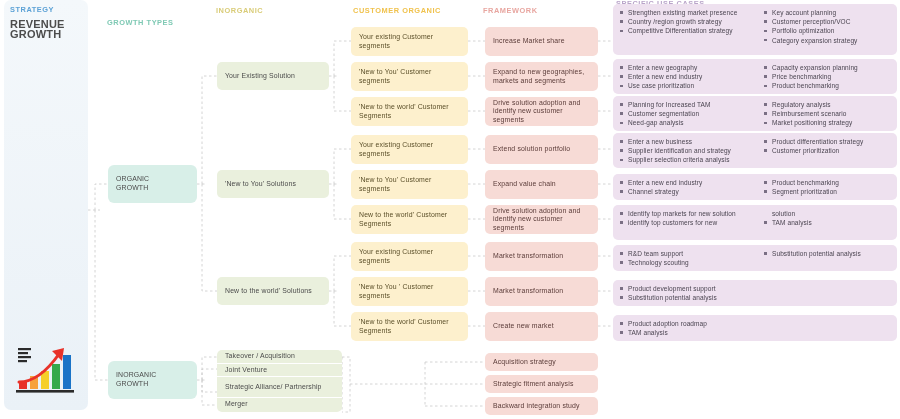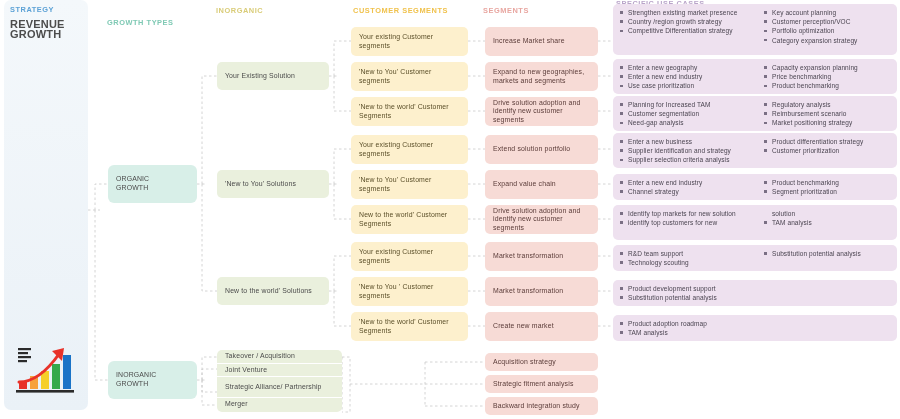--- a/index.html
+++ b/index.html
@@ -143,22 +143,22 @@
       <path d="M425 384 L485 384"></path>
       <path d="M425 406 L485 406"></path>
     </g>
   </svg>
 
   <div class="strategy-panel"></div>
 
   <div class="col-head h-strategy">STRATEGY</div>
   <div class="col-head h-growth">GROWTH TYPES</div>
   <div class="col-head h-solutions">INORGANIC</div>
-  <div class="col-head h-segments">CUSTOMER SEGMENTS</div>
-  <div class="col-head h-framework">SEGMENTS</div>
+  <div class="col-head h-segments">CUSTOMER ORGANIC</div>
+  <div class="col-head h-framework">FRAMEWORK</div>
   <div class="col-head h-usecase">SPECIFIC USE CASES</div>
 
   <div class="revenue-growth">
     <div>REVENUE</div>
     <div>GROWTH</div>
   </div>
 
   <svg class="growth-icon" viewBox="0 0 68 62">
     <rect x="6" y="10" width="13" height="2.2" fill="#2b2b2b"></rect>
     <rect x="6" y="14" width="10" height="2.2" fill="#2b2b2b"></rect>

